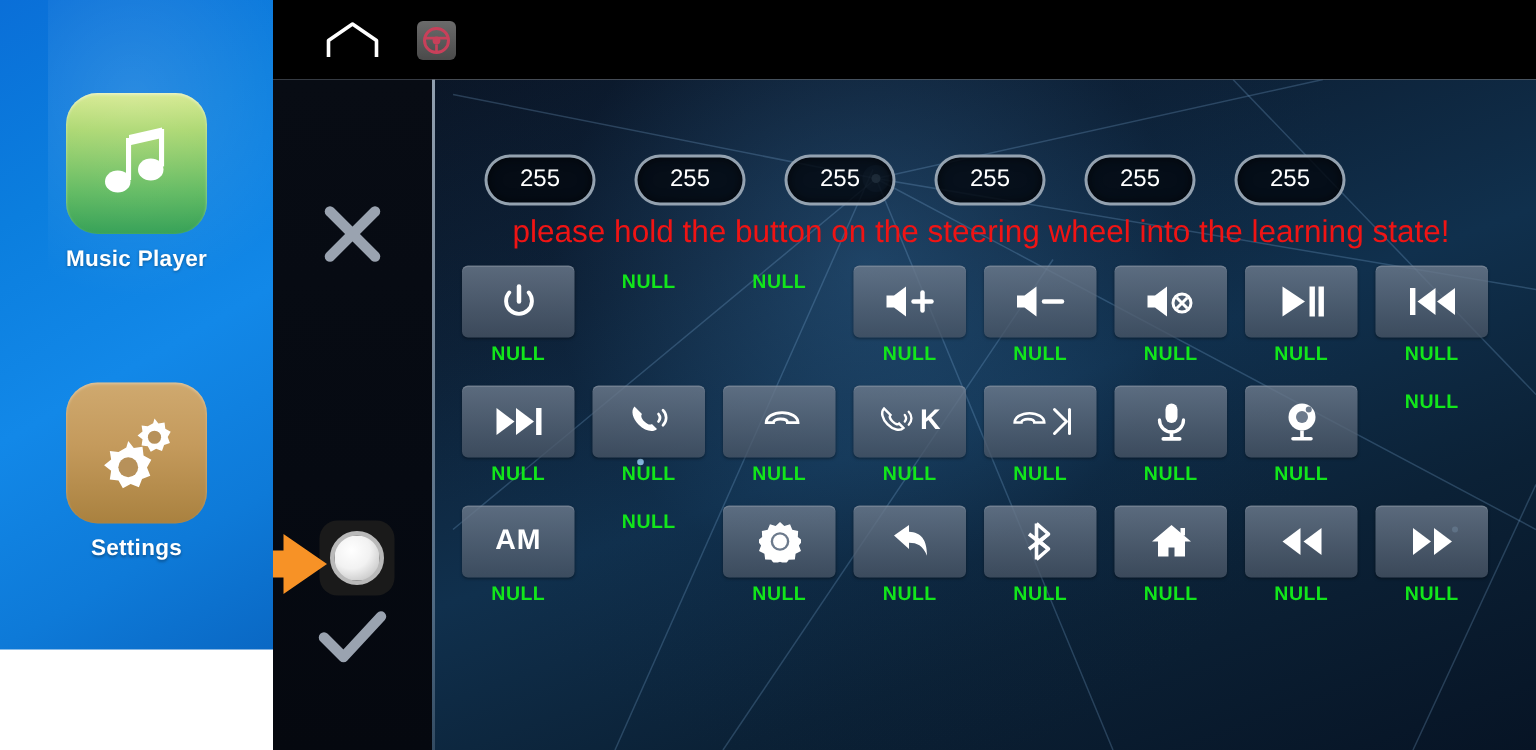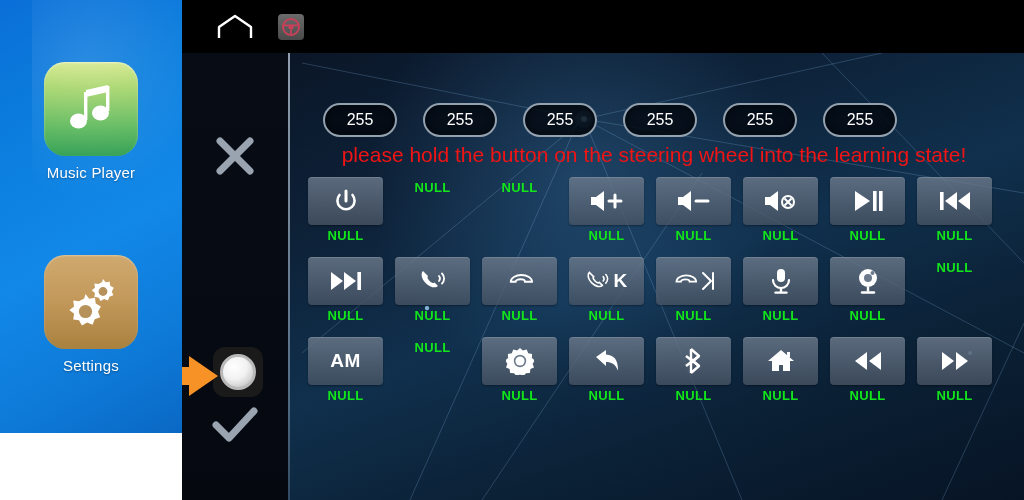--- a/index.html
+++ b/index.html
@@ -35,21 +35,21 @@
   .app-icon.music {
     background: linear-gradient(180deg, #d4e88a 0%, #a8d66a 26%, #5cb85c 70%, #2f9e52 100%);
     box-shadow: inset 0 1px 2px rgba(255,255,255,.5);
   }
   .app-icon.settings {
     background: linear-gradient(180deg, #cfa96f 0%, #c49a5c 45%, #a9813f 100%);
     box-shadow: inset 0 1px 2px rgba(255,255,255,.35);
   }
   .app-label {
     margin-top: 8px; color: #ffffff;
-    font-size: 15px; font-weight: normal;
+    font-size: 15px; font-weight: bold;
     text-shadow: 0 1px 2px rgba(0,0,0,.35);
     letter-spacing: .2px;
   }
 
   
   .statusbar {
     position: absolute; left: 182px; top: 0;
     width: 842px; height: 53px;
     background: #000000;
     display: flex; align-items: center;

